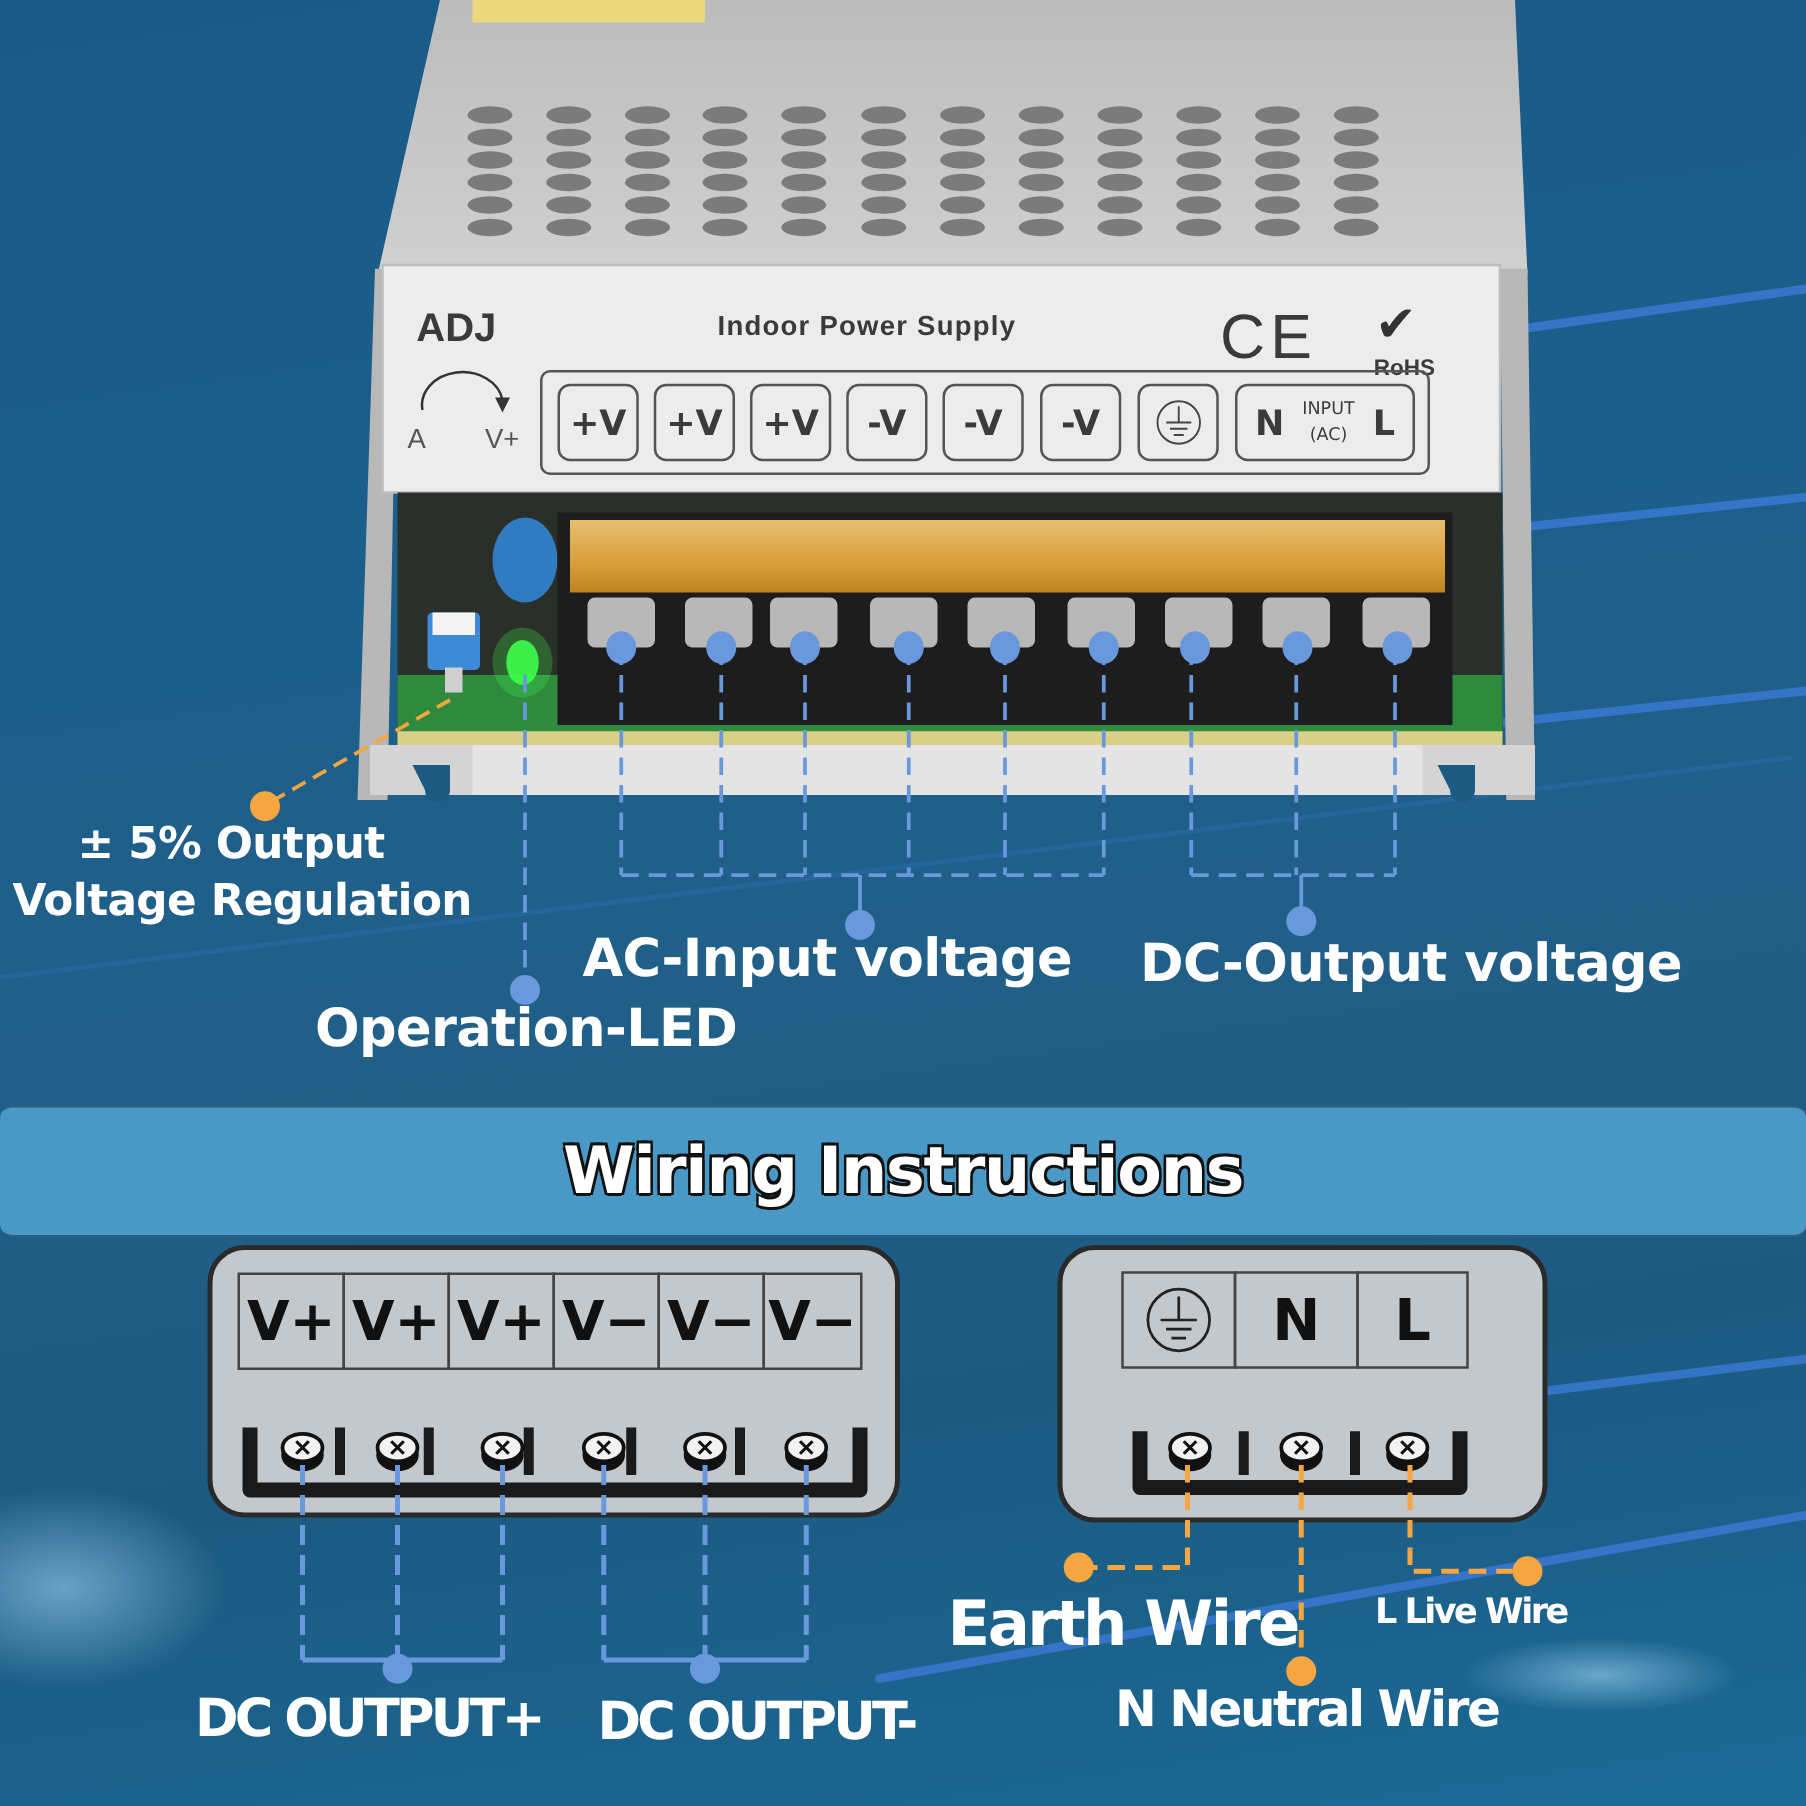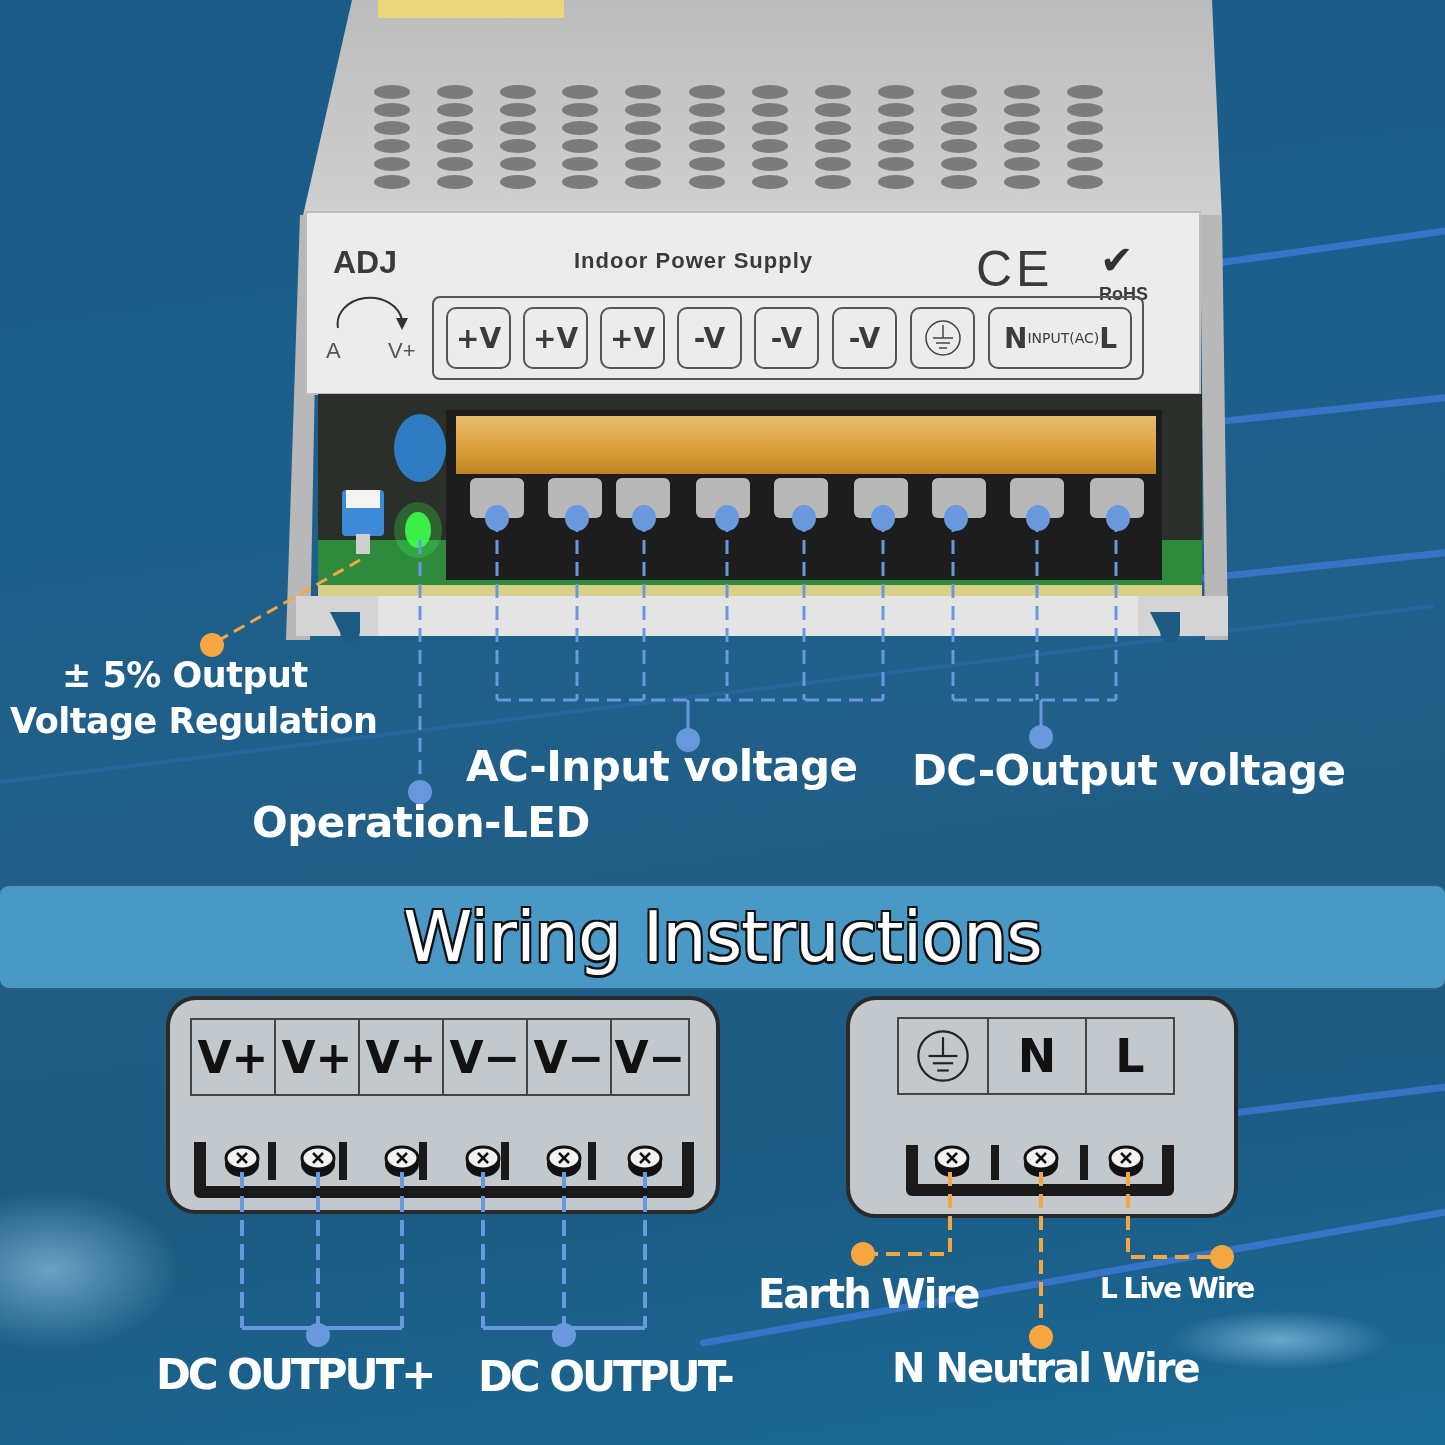--- a/index.html
+++ b/index.html
@@ -11,21 +11,21 @@
   .glow{position:absolute;border-radius:50%;background:radial-gradient(closest-side,rgba(170,220,255,.55),rgba(120,190,240,0));}
   svg{position:absolute;left:0;top:0}
   .abs{position:absolute}
   .label{position:absolute;color:#fff;font-weight:bold;font-family:"DejaVu Sans",sans-serif;letter-spacing:-0.5px;white-space:nowrap;line-height:1.1}
   .panel-text{position:absolute;color:#3a3a3a;font-weight:bold;font-family:Liberation Sans, sans-serif;white-space:nowrap}
   .term-box{position:absolute;border:2px solid #555;border-radius:10px;display:flex;align-items:center;justify-content:center;
       font-weight:bold;color:#3b3b3b;font-size:28px;font-family:"DejaVu Sans",sans-serif;background:#ececec}
   .banner{position:absolute;left:0;top:884px;width:1445px;height:106px;background:#4a98c6;border-radius:10px;
       border-top:2px solid #2c5f82;border-bottom:2px solid #2c5f82}
   .banner-title{position:absolute;left:0;top:884px;width:1445px;height:106px;display:flex;align-items:center;justify-content:center;
-      font-size:70px;font-weight:normal;color:#fff;font-family:"DejaVu Sans",sans-serif;letter-spacing:-1px;
+      font-size:52px;font-weight:bold;color:#fff;font-family:"DejaVu Sans",sans-serif;letter-spacing:-1px;
       text-shadow:-2px -2px 0 #111,2px -2px 0 #111,-2px 2px 0 #111,2px 2px 0 #111,0 3px 0 #111}
   .wbox{position:absolute;background:#c3c8cd;border:4px solid #2a2a2a;border-radius:30px}
   .cell{position:absolute;border:2px solid #444;display:flex;align-items:center;justify-content:center;
       font-weight:bold;color:#111;font-family:"DejaVu Sans",sans-serif}
 </style>
 </head>
 <body>
 
 <div class="bg"></div>
 <div class="streak" style="left:1200px;top:262px;width:260px;transform:rotate(-8deg)"></div>
@@ -174,21 +174,21 @@
   <svg width="40" height="40" viewBox="0 0 40 40" style="position:static">
     <circle cx="20" cy="20" r="17" fill="none" stroke="#444" stroke-width="1.5"></circle>
     <line x1="20" y1="7" x2="20" y2="20" stroke="#444" stroke-width="1.5"></line>
     <line x1="10" y1="20" x2="30" y2="20" stroke="#444" stroke-width="1.5"></line>
     <line x1="13" y1="25" x2="27" y2="25" stroke="#444" stroke-width="1.5"></line>
     <line x1="16" y1="30" x2="24" y2="30" stroke="#444" stroke-width="1.5"></line>
   </svg>
 </div>
 <div class="term-box" style="left:988px;top:307px;width:144px;height:62px;justify-content:space-between;padding:0 14px">
   <span>N</span>
-  <span style="display:flex;align-items:flex-end;font-size:14px;font-weight:normal;line-height:1.5">
+  <span style="display:flex;flex-direction:column;align-items:center;font-size:14px;font-weight:normal;line-height:1.5">
     <span>INPUT</span>
     <span>(AC)</span>
   </span>
   <span>L</span>
 </div>
 
 <div class="label" style="left:62px;top:656px;font-size:35px">± 5%  Output</div>
 <div class="label" style="left:10px;top:702px;font-size:35px">Voltage Regulation</div>
 <div class="label" style="left:466px;top:744px;font-size:42px">AC-Input voltage</div>
 <div class="label" style="left:912px;top:748px;font-size:42px">DC-Output voltage</div>
@@ -272,15 +272,15 @@
     <line x1="1041" y1="1172" x2="1041" y2="1330"></line>
     <polyline points="1128,1172 1128,1257 1222,1257"></polyline>
   </g>
   <circle cx="863" cy="1254" r="12" fill="#f5a640"></circle>
   <circle cx="1222" cy="1257" r="12" fill="#f5a640"></circle>
   <circle cx="1041" cy="1337" r="12" fill="#f5a640"></circle>
 </svg>
 
 <div class="label" style="left:156px;top:1352px;font-size:42px;letter-spacing:-3px">DC OUTPUT+</div>
 <div class="label" style="left:478px;top:1354px;font-size:42px;letter-spacing:-3px">DC OUTPUT-</div>
-<div class="label" style="left:758px;top:1272px;font-size:40px;letter-spacing:-2px">Earth Wire</div>
+<div class="label" style="left:758px;top:1272px;font-size:50px;letter-spacing:-2px">Earth Wire</div>
 <div class="label" style="left:1100px;top:1274px;font-size:28px;letter-spacing:-2px">L Live Wire</div>
 <div class="label" style="left:892px;top:1346px;font-size:40px;letter-spacing:-2px">N Neutral Wire</div>
 
 </body></html>

